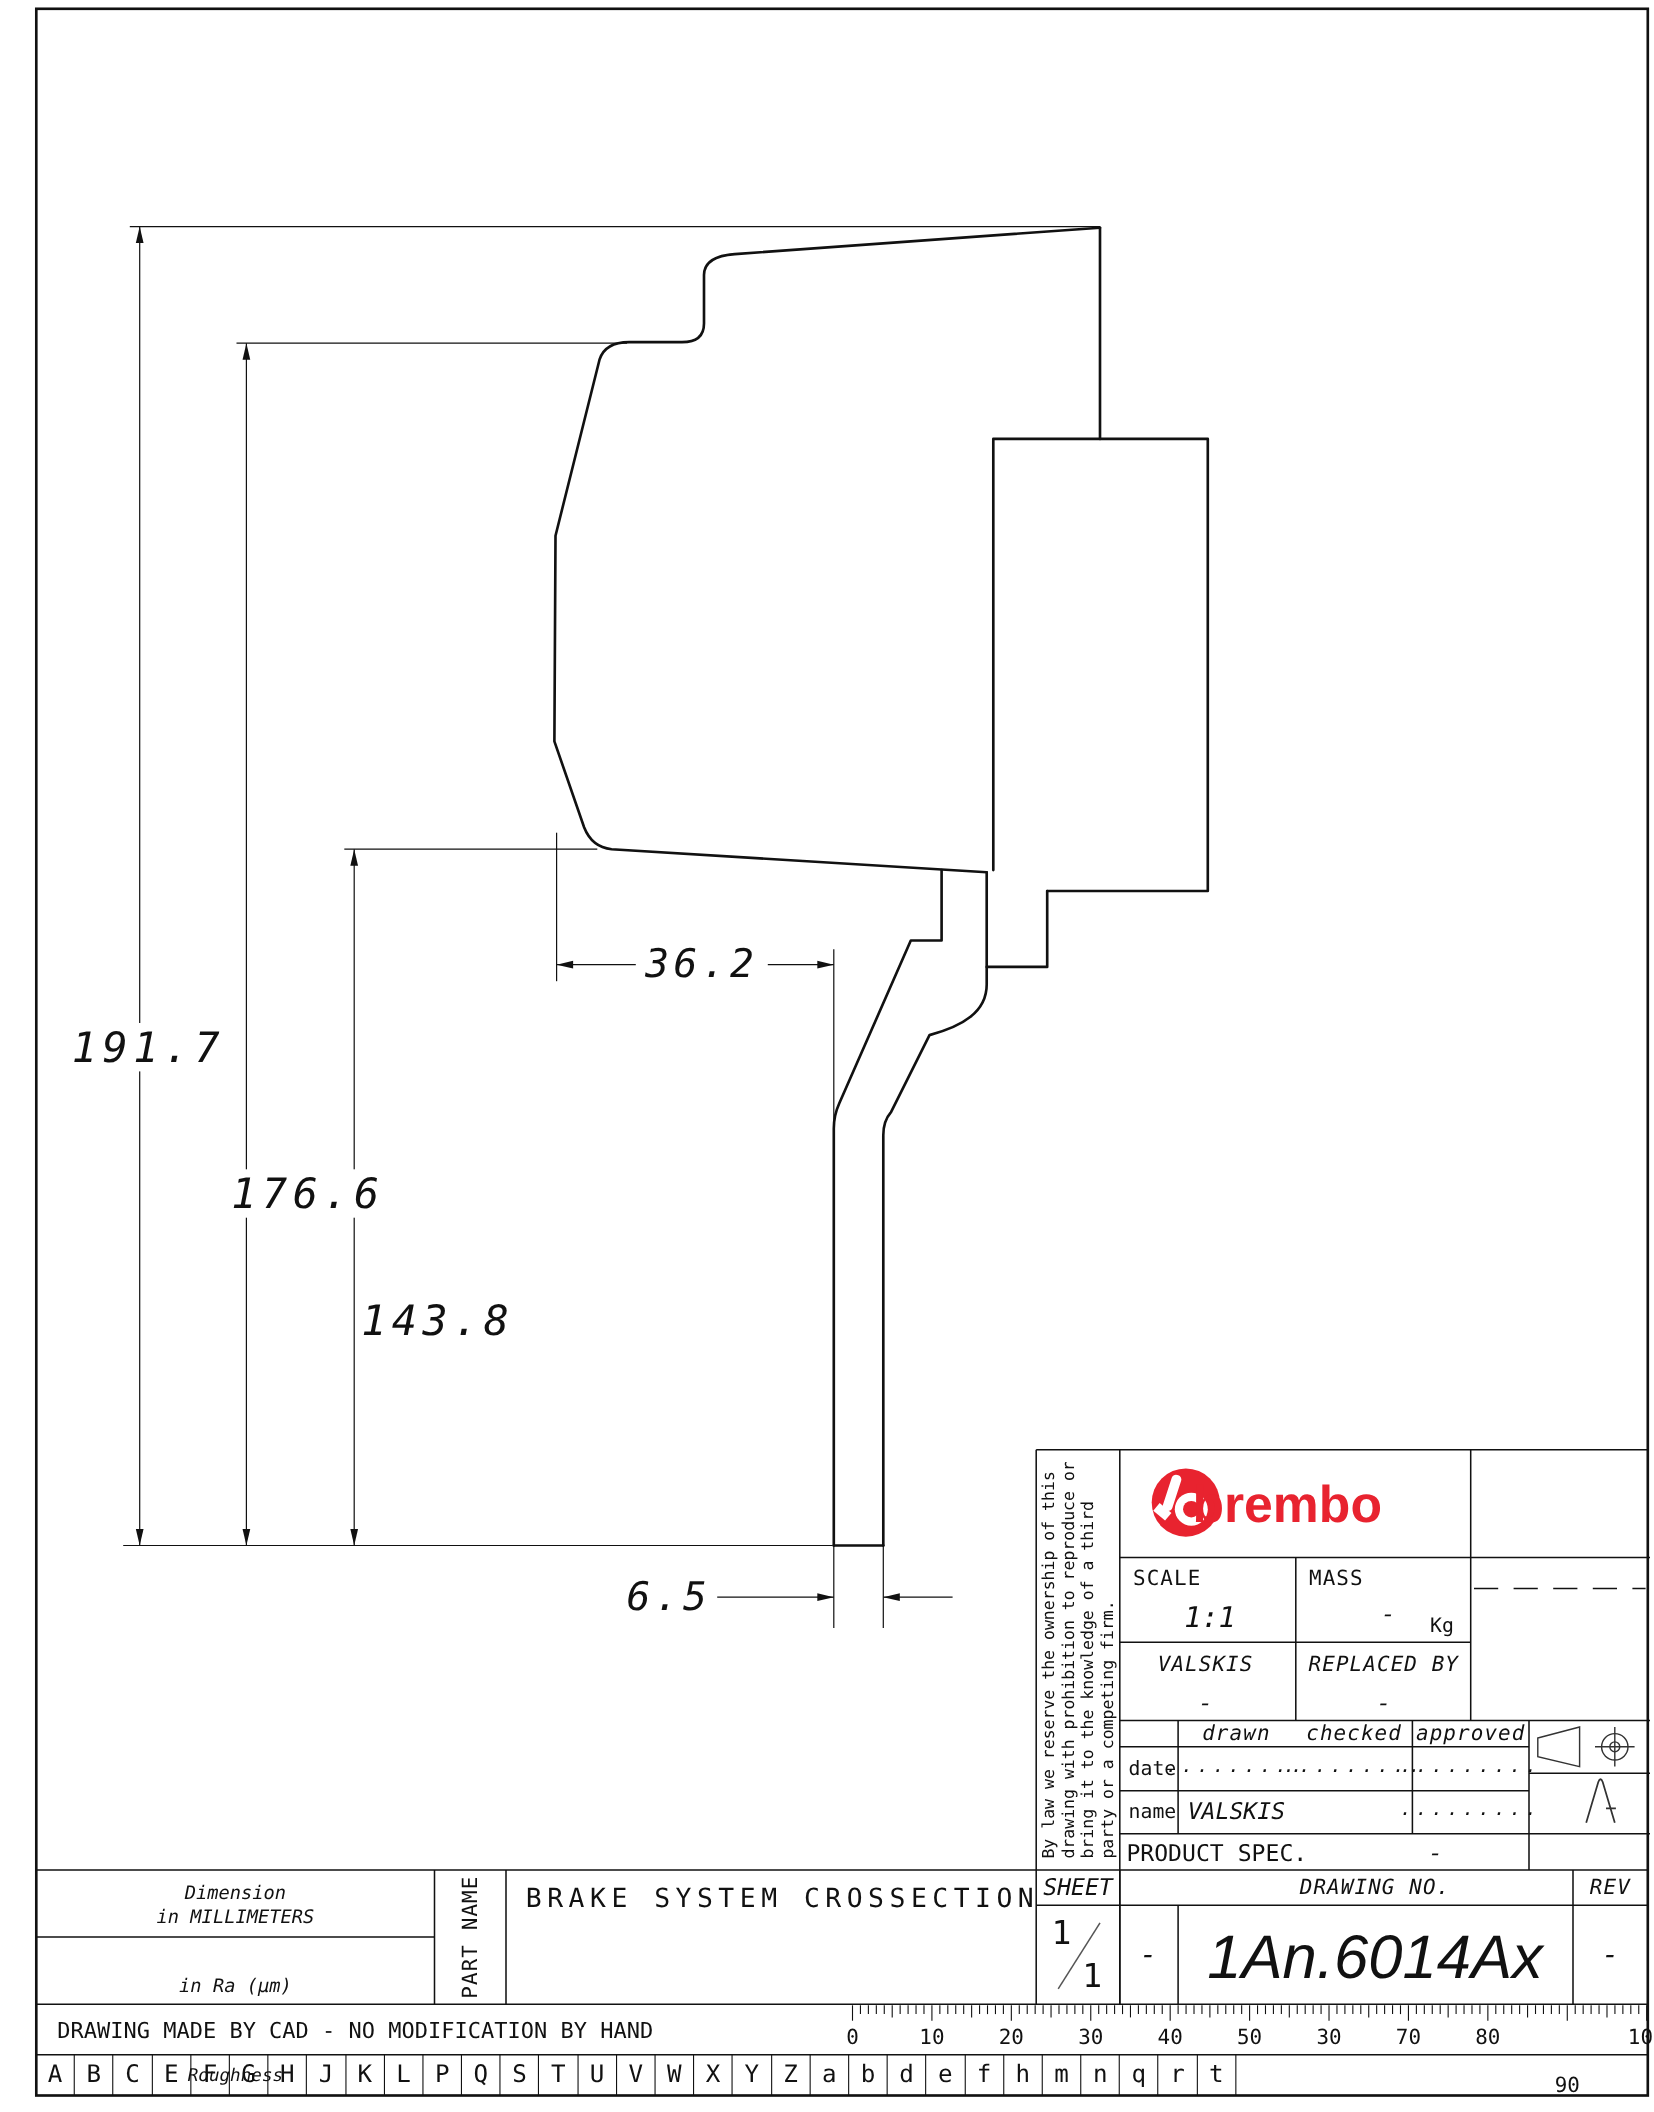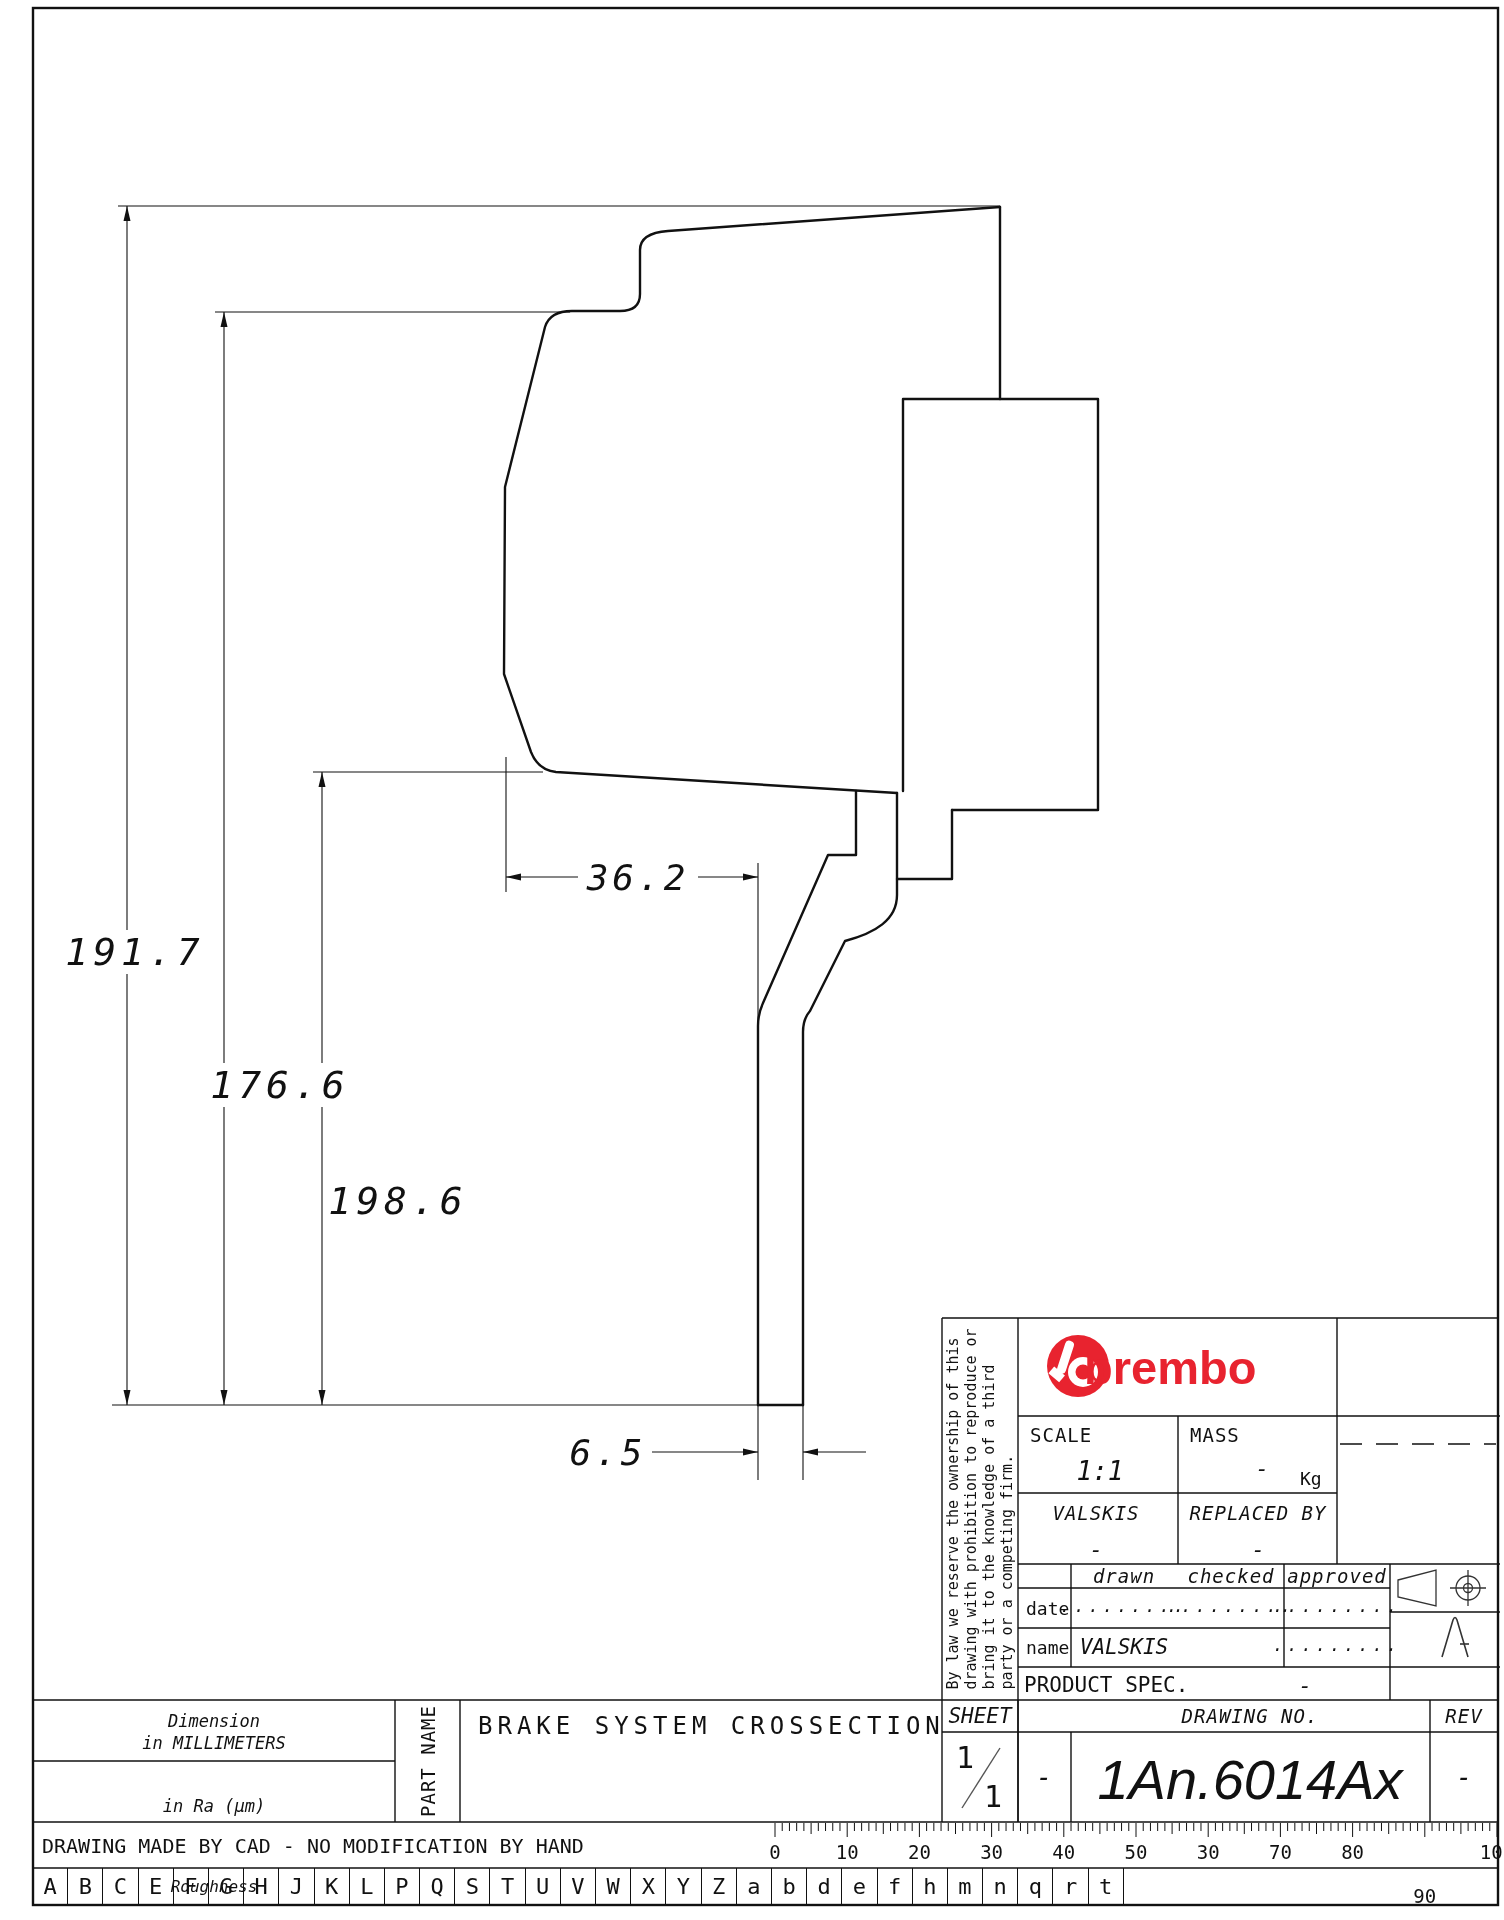--- a/index.html
+++ b/index.html
@@ -249,21 +249,21 @@
         <line x1="1468.12" x2="1468.12" y1="1823" y2="1831"></line>
         <line x1="1475.3400000000001" x2="1475.3400000000001" y1="1823" y2="1831"></line>
         <line x1="1482.56" x2="1482.56" y1="1823" y2="1831"></line>
         <line x1="1489.78" x2="1489.78" y1="1823" y2="1831"></line>
         <line x1="1497" x2="1497" y1="1823" y2="1837"></line>
       </g>
 </svg>
 
 <div class="t c dim" style="left:135px;top:952px;">191.7</div>
 <div class="t c dim" style="left:280px;top:1085px;">176.6</div>
-<div class="t c dim" style="left:398px;top:1201px;">198.6</div>
+<div class="t c dim" style="left:398px;top:1201px;">143.8</div>
 <div class="t c dim-sm" style="left:638px;top:877px;">36.2</div>
 <div class="t c dim-sm" style="left:608px;top:1452px;">6.5</div>
 
 <div class="t brand" style="left:1084px;top:1340px;">brembo</div>
 
 <div class="t tb" style="left:1030px;top:1424px;">SCALE</div>
 <div class="t c" style="left:1100px;top:1471px;font-size:26px;">1:1</div>
 <div class="t tb" style="left:1190px;top:1424px;">MASS</div>
 <div class="t c dash" style="left:1262px;top:1468px;">-</div>
 <div class="t tb-sm" style="left:1300px;top:1468px;">Kg</div>
@@ -310,21 +310,21 @@
         <div>party or a competing firm.</div>
       </div>
 </div>
 
 <div class="t c" style="left:214px;top:1721px;font-size:17px;">Dimension</div>
 <div class="t c" style="left:214px;top:1743px;font-size:17px;">in MILLIMETERS</div>
 <div class="t c" style="left:214px;top:1886px;font-size:16px;">Roughness</div>
 <div class="t c" style="left:214px;top:1806px;font-size:17px;">in Ra (µm)</div>
 <div class="t vert" style="left:428px;top:1761px;font-size:19px;letter-spacing:1px;">PART NAME</div>
 <div class="t" style="left:478px;top:1712px;font-size:24px;letter-spacing:5px;">BRAKE SYSTEM CROSSECTION</div>
-<div class="t" style="left:42px;top:1834px;font-size:20px;">DRAWING MADE BY CAD - NO MODIFICATION BY HAND</div>
+<div class="t" style="left:52px;top:1834px;font-size:20px;">DRAWING MADE BY CAD - NO MODIFICATION BY HAND</div>
 
 <div id="ruler-numbers">
       <span class="ruler-num" style="left: 775px; top: 1852px;">0</span>
       <span class="ruler-num" style="left: 847.2px; top: 1852px;">10</span>
       <span class="ruler-num" style="left: 919.4px; top: 1852px;">20</span>
       <span class="ruler-num" style="left: 991.6px; top: 1852px;">30</span>
       <span class="ruler-num" style="left: 1063.8px; top: 1852px;">40</span>
       <span class="ruler-num" style="left: 1136px; top: 1852px;">50</span>
       <span class="ruler-num" style="left: 1208.2px; top: 1852px;">30</span>
       <span class="ruler-num" style="left: 1280.4px; top: 1852px;">70</span>

